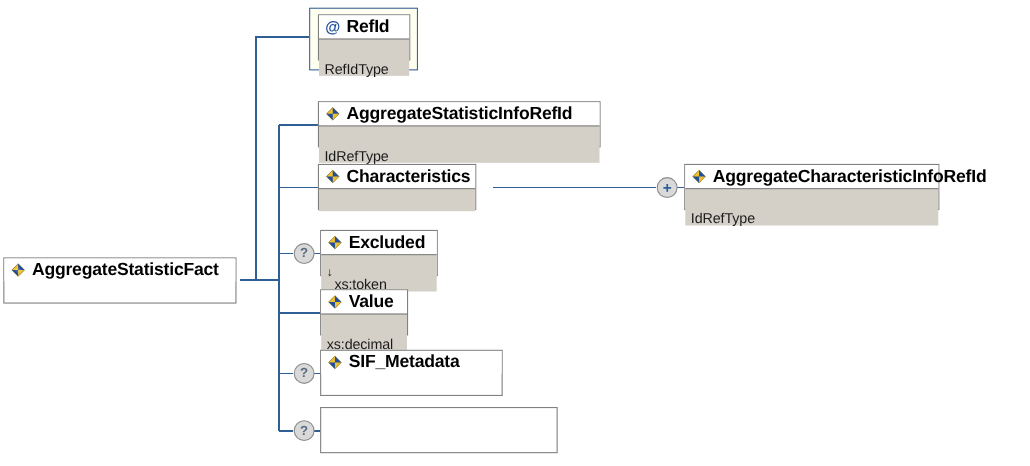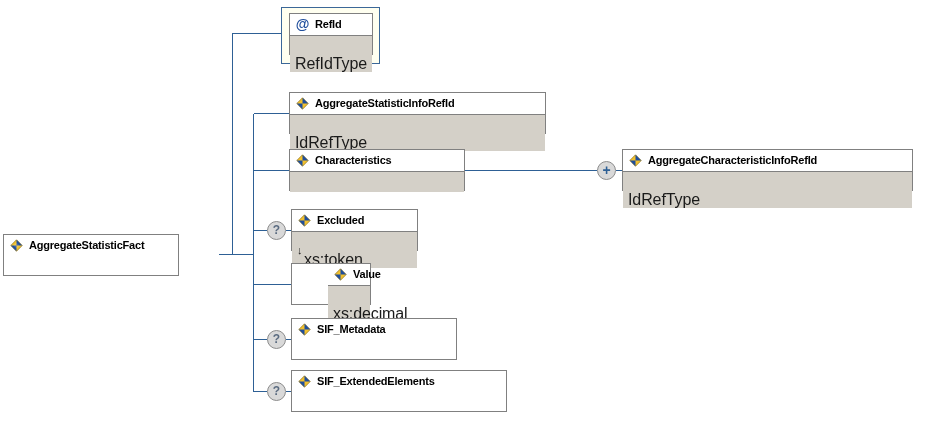--- a/index.html
+++ b/index.html
@@ -50,28 +50,28 @@
     flex: 1 1 auto;
     background: #d4d0c8;
     border-top: 1px solid #808080;
     display: flex;
     align-items: center;
     padding: 0 5px;
     box-sizing: border-box;
     white-space: nowrap;
   }
   .node .node-name {
-    font-size: 11px;
+    font-size: 16px;
     font-weight: bold;
     color: #000000;
     letter-spacing: -0.2px;
     line-height: 1;
   }
   .node .node-type {
-    font-size: 16px;
+    font-size: 13px;
     color: #1a1a1a;
     line-height: 1;
     letter-spacing: -0.1px;
     margin-top: 20px;
   }
 
   
   .icon-elem {
     width: 15px;
     height: 15px;
@@ -157,21 +157,21 @@
 
       <path d="M285.5,230.5 H291.5"></path>
       <path d="M285.5,339.5 H291.5"></path>
       <path d="M285.5,391.5 H291.5"></path>
 
       <path d="M448.5,170.5 H596.5"></path>
       <path d="M615.5,170.5 H622.5"></path>
     </g>
   </svg>
 
-  <div class="node" style="left:3px; top:234px; width:176px; height:42px;">
+  <div class="node" style="left:3px; top:234px; width:212px; height:42px;">
     <div class="name-row">
       <span class="icon-elem">
         <svg width="15" height="15" viewBox="0 0 15 15">
           <polygon points="7.5,1.8 13.2,7.5 7.5,13.2 1.8,7.5" fill="#f2c12e" stroke="#8a6d12" stroke-width="0.7"></polygon>
           <polygon points="7.5,1.8 13.2,7.5 7.5,7.5" fill="#1f4e9c"></polygon>
           <polygon points="1.8,7.5 7.5,7.5 7.5,13.2" fill="#1f4e9c"></polygon>
           <polygon points="7.5,4.4 10.6,7.5 7.5,10.6 4.4,7.5" fill="#ffffff" opacity="0.15"></polygon>
         </svg>
       </span>
       <span class="node-name">AggregateStatisticFact</span>
@@ -198,55 +198,55 @@
           <polygon points="1.8,7.5 7.5,7.5 7.5,13.2" fill="#1f4e9c"></polygon>
         </svg>
       </span>
       <span class="node-name">AggregateStatisticInfoRefId</span>
     </div>
     <div class="type-row">
       <span class="node-type">IdRefType</span>
     </div>
   </div>
 
-  <div class="node" style="left:289px; top:149px; width:176px; height:42px;">
+  <div class="node" style="left:289px; top:149px; width:144px; height:42px;">
     <div class="name-row">
       <span class="icon-elem">
         <svg width="15" height="15" viewBox="0 0 15 15">
           <polygon points="7.5,1.8 13.2,7.5 7.5,13.2 1.8,7.5" fill="#f2c12e" stroke="#8a6d12" stroke-width="0.7"></polygon>
           <polygon points="7.5,1.8 13.2,7.5 7.5,7.5" fill="#1f4e9c"></polygon>
           <polygon points="1.8,7.5 7.5,7.5 7.5,13.2" fill="#1f4e9c"></polygon>
         </svg>
       </span>
       <span class="node-name">Characteristics</span>
     </div>
     <div class="type-row">
       <span class="node-type"></span>
     </div>
   </div>
 
   <div class="marker" style="left:267px; top:221px;"><span>?</span></div>
-  <div class="node" style="left:291px; top:209px; width:127px; height:42px;">
+  <div class="node" style="left:291px; top:209px; width:107px; height:42px;">
     <div class="name-row">
       <span class="icon-elem">
         <svg width="15" height="15" viewBox="0 0 15 15">
           <polygon points="7.5,1.8 13.2,7.5 7.5,13.2 1.8,7.5" fill="#f2c12e" stroke="#8a6d12" stroke-width="0.7"></polygon>
           <polygon points="7.5,1.8 13.2,7.5 7.5,7.5" fill="#1f4e9c"></polygon>
           <polygon points="1.8,7.5 7.5,7.5 7.5,13.2" fill="#1f4e9c"></polygon>
         </svg>
       </span>
       <span class="node-name">Excluded</span>
     </div>
     <div class="type-row">
       <span class="arrow-down">↓</span>
       <span class="node-type">xs:token</span>
     </div>
   </div>
 
-  <div class="node" style="left:291px; top:263px; width:80px; height:42px;padding-left:36px;">
+  <div class="node" style="left:291px; top:263px; width:80px; height:42px;">
     <div class="name-row">
       <span class="icon-elem">
         <svg width="15" height="15" viewBox="0 0 15 15">
           <polygon points="7.5,1.8 13.2,7.5 7.5,13.2 1.8,7.5" fill="#f2c12e" stroke="#8a6d12" stroke-width="0.7"></polygon>
           <polygon points="7.5,1.8 13.2,7.5 7.5,7.5" fill="#1f4e9c"></polygon>
           <polygon points="1.8,7.5 7.5,7.5 7.5,13.2" fill="#1f4e9c"></polygon>
         </svg>
       </span>
       <span class="node-name">Value</span>
     </div>
@@ -264,34 +264,24 @@
           <polygon points="7.5,1.8 13.2,7.5 7.5,7.5" fill="#1f4e9c"></polygon>
           <polygon points="1.8,7.5 7.5,7.5 7.5,13.2" fill="#1f4e9c"></polygon>
         </svg>
       </span>
       <span class="node-name">SIF_Metadata</span>
     </div>
   </div>
 
   <div class="marker" style="left:267px; top:382px;"><span>?</span></div>
   <div class="node" style="left:291px; top:370px; width:216px; height:42px;">
-    <div class="name-row">
-      <span class="icon-elem">
-        <svg width="15" height="15" viewBox="0 0 15 15">
-          <polygon points="7.5,1.8 13.2,7.5 7.5,13.2 1.8,7.5" fill="#f2c12e" stroke="#8a6d12" stroke-width="0.7"></polygon>
-          <polygon points="7.5,1.8 13.2,7.5 7.5,7.5" fill="#1f4e9c"></polygon>
-          <polygon points="1.8,7.5 7.5,7.5 7.5,13.2" fill="#1f4e9c"></polygon>
-        </svg>
-      </span>
-      <span class="node-name">SIF_ExtendedElements</span>
-    </div>
   </div>
 
   <div class="marker plus" style="left:597px; top:161px;"><span>+</span></div>
-  <div class="node" style="left:622px; top:149px; width:291px; height:42px;">
+  <div class="node" style="left:622px; top:149px; width:232px; height:42px;">
     <div class="name-row">
       <span class="icon-elem">
         <svg width="15" height="15" viewBox="0 0 15 15">
           <polygon points="7.5,1.8 13.2,7.5 7.5,13.2 1.8,7.5" fill="#f2c12e" stroke="#8a6d12" stroke-width="0.7"></polygon>
           <polygon points="7.5,1.8 13.2,7.5 7.5,7.5" fill="#1f4e9c"></polygon>
           <polygon points="1.8,7.5 7.5,7.5 7.5,13.2" fill="#1f4e9c"></polygon>
         </svg>
       </span>
       <span class="node-name">AggregateCharacteristicInfoRefId</span>
     </div>

